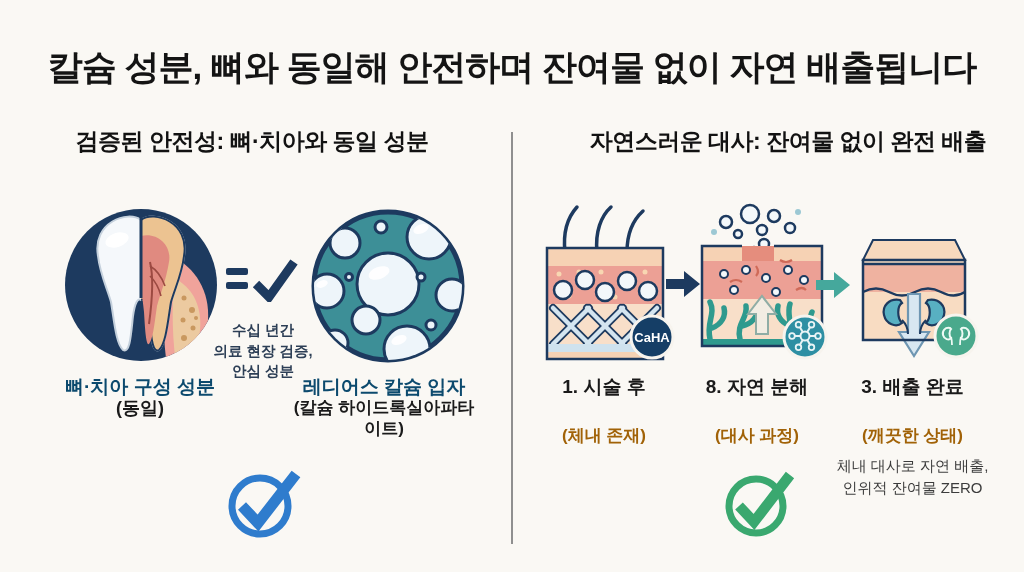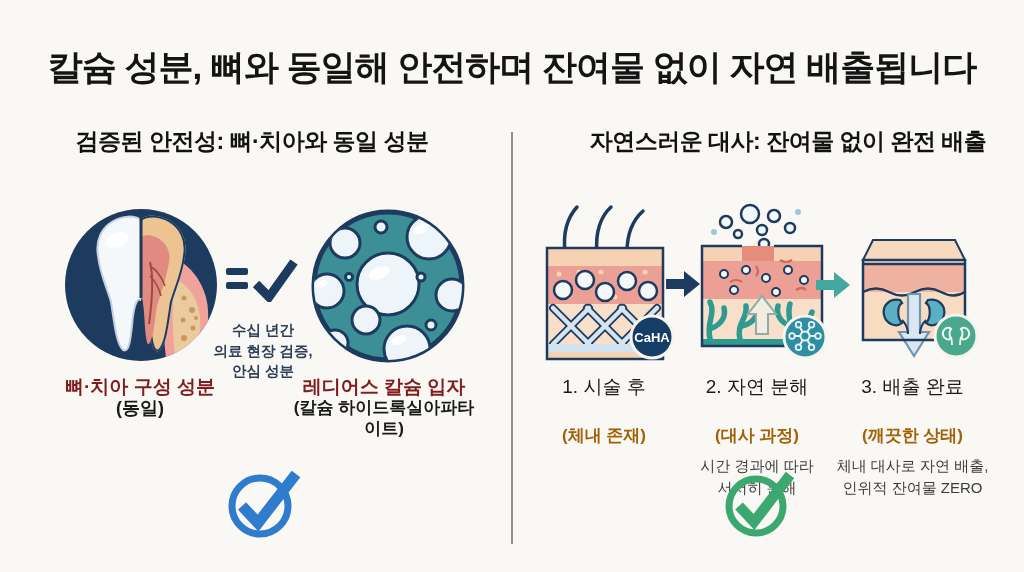--- a/index.html
+++ b/index.html
@@ -19,24 +19,24 @@
     text-align:center;font-size:23px;font-weight:800;letter-spacing:-0.5px;color:#121212;
   }
   .divider{
     position:absolute;left:511px;top:132px;width:2px;height:412px;background:#8f8f8f;
   }
   .mid-note{
     position:absolute;left:198px;top:308px;width:130px;
     text-align:center;font-size:14.5px;font-weight:600;line-height:1.42;color:#2c3e55;margin-top:12px;
   }
   .item-label{position:absolute;top:376px;text-align:center;}
-  .item-label .l1{font-size:19px;font-weight:800;line-height:1.18;color:#7f1d1d;}
+  .item-label .l1{font-size:19px;font-weight:800;line-height:1.18;color:#0c4a6e;}
   .item-label .l2{font-size:18px;font-weight:800;line-height:1.2;color:#1a1a1a;}
   .step-label{position:absolute;top:376px;text-align:center;}
-  .step-title{font-size:19px;font-weight:400;line-height:1.16;color:#1a1a1a;}
+  .step-title{font-size:19px;font-weight:700;line-height:1.16;color:#1a1a1a;}
   .step-subtitle{font-size:17px;font-weight:800;line-height:1.2;color:#a16207;margin-top:28px;}
   .step-note{margin-top:9px;font-size:15px;font-weight:500;line-height:1.45;color:#3c3c3c;}
   .caha-text{font-size:13px;font-weight:bold;fill:#ffffff;}
 </style>
 </head>
 <body>
 
 <h1 class="main-title">칼슘 성분, 뼈와 동일해 안전하며 잔여물 없이 자연 배출됩니다</h1>
 
 <div class="divider"></div>
@@ -287,26 +287,22 @@
         <path d="M95,103 C96,106 96,108 96,111 M105,103 C104,106 104,108 104,111" stroke-width="1.8"></path>
       </g>
     </g>
   </svg>
 
   <div class="step-label" style="left:534px;width:140px;">
     <div class="step-title">1. 시술 후</div>
     <div class="step-subtitle">(체내 존재)</div>
   </div>
   <div class="step-label" style="left:682px;width:150px;">
-    <div class="step-title">2. 자연 분해</div>
+    <div class="step-title">8. 자연 분해</div>
     <div class="step-subtitle">(대사 과정)</div>
-    <div class="step-note">
-      <span style="display:block">시간 경과에 따라</span>
-      <span style="display:block">서서히 분해</span>
-    </div>
   </div>
   <div class="step-label" style="left:825px;width:175px;">
     <div class="step-title">3. 배출 완료</div>
     <div class="step-subtitle">(깨끗한 상태)</div>
     <div class="step-note">
       <span style="display:block">체내 대사로 자연 배출,</span>
       <span style="display:block">인위적 잔여물 ZERO</span>
     </div>
   </div>
 

